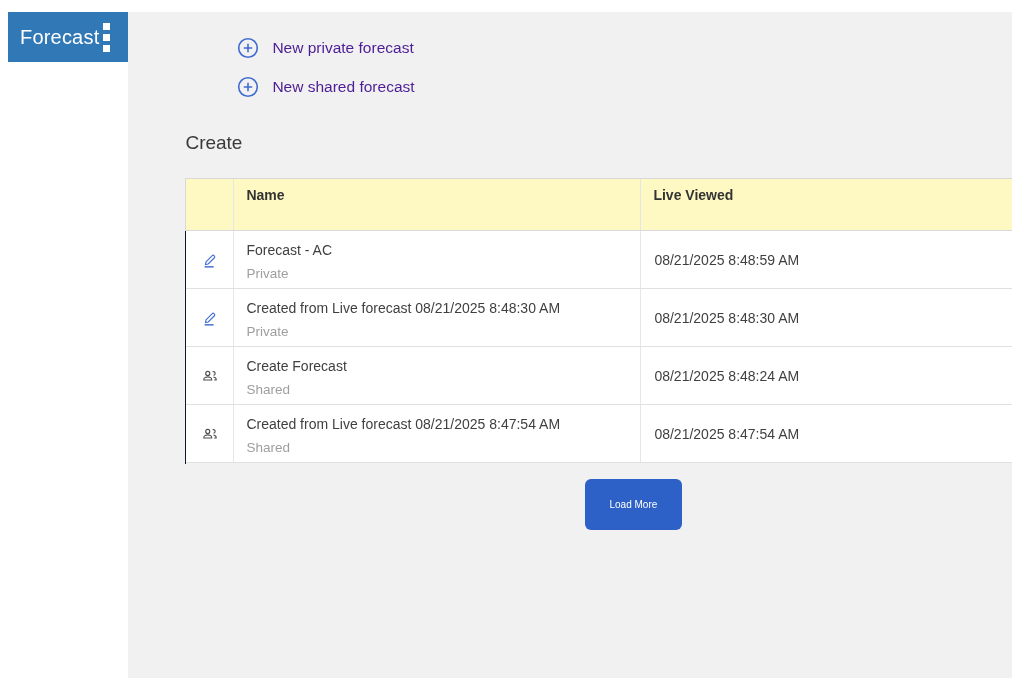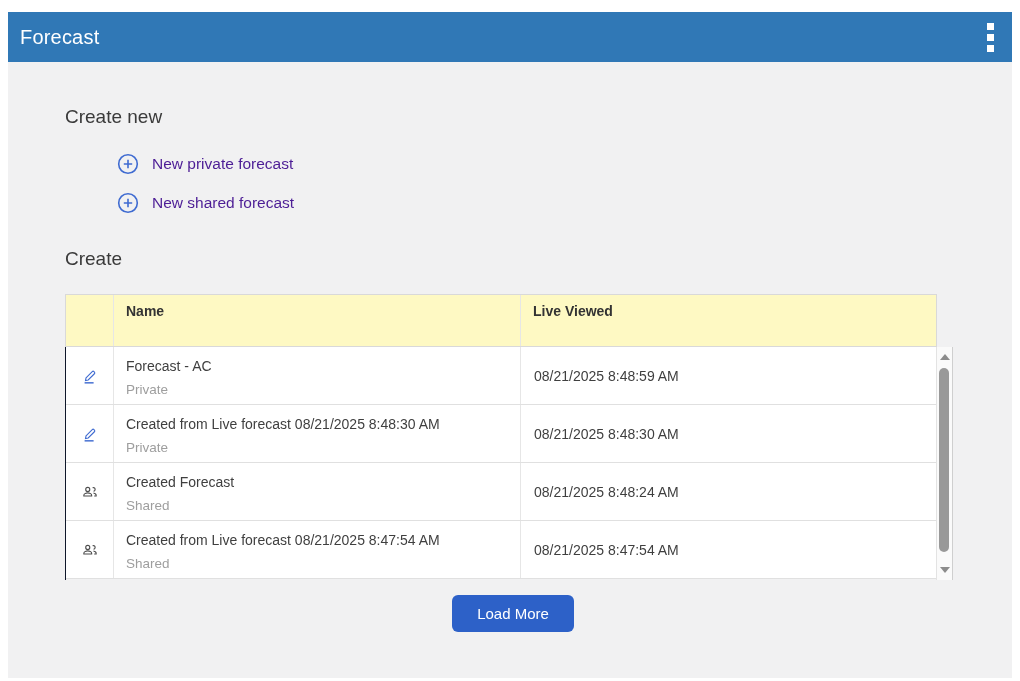--- a/index.html
+++ b/index.html
@@ -1,19 +1,19 @@
 <!DOCTYPE html>
 <html><head>
 <meta charset="utf-8">
 <style>
   * { box-sizing: border-box; margin: 0; padding: 0; }
   html,body { width:1020px; height:681px; background:#ffffff; overflow:hidden;
               font-family:"Liberation Sans", sans-serif; }
   .app { position:absolute; left:8px; right:8px; top:12px; bottom:3px;
-         display:flex; flex-direction:column; }
+         display:flex; }
   
   .titlebar { height:50px; flex:0 0 50px; background:#3078b6; display:flex;
               align-items:center; padding:0 14px 0 12px; }
   .titlebar .title { color:#ffffff; font-size:20px; letter-spacing:0.2px; }
   .kebab { margin-left:auto; display:flex; flex-direction:column; gap:4px;
            cursor:pointer; padding:4px; }
   .kebab i { display:block; width:7px; height:7px; background:#ffffff; }
   
   .content { flex:1; background:#f1f1f2; padding-left:57px; overflow:hidden; }
   h2.sect { font-size:19px; font-weight:400; color:#3a3a3a; }
@@ -53,40 +53,39 @@
   .sb-arrow { position:absolute; left:50%; transform:translateX(-50%);
               width:0; height:0; border-left:5px solid transparent;
               border-right:5px solid transparent; }
   .sb-up   { top:7px;    border-bottom:6px solid #8c8c8c; }
   .sb-down { bottom:7px; border-top:6px solid #8c8c8c; }
   .sb-thumb { position:absolute; left:2px; width:10px; top:21px; height:184px;
               background:#999999; border-radius:5px; }
   
   .btn-row { width:896px; text-align:center; margin-top:15px; }
   .load-more { background:#2d61c8; color:#ffffff; border:none; border-radius:6px;
-               font-size:15px; font-family:"Liberation Sans", sans-serif;
-               padding:10px 25px; cursor:pointer;text-align:center; }
+               font-size:10px; font-family:"Liberation Sans", sans-serif;
+               padding:20px 25px; cursor:pointer;text-align:center; }
 </style>
 </head>
 <body>
 
 <div class="app">
 
   <div class="titlebar">
     <span class="title">Forecast</span>
     <div class="kebab">
       <i></i>
         <i></i>
         <i></i>
     </div>
   </div>
 
   <div class="content">
 
-    <h2 class="sect h-create">Create new</h2>
 
     <div class="links">
       <a class="link-row">
         <svg class="plus-ic" viewBox="0 0 22 22">
           <circle cx="11" cy="11" r="9.3" fill="none" stroke="#3f6bd1" stroke-width="1.6"></circle>
           <path d="M11 6.8 v8.4 M6.8 11 h8.4" stroke="#3f6bd1" stroke-width="1.6"></path>
         </svg>
         <span>New private forecast</span>
       </a>
       <a class="link-row">
@@ -142,21 +141,21 @@
     <div class="cell-icon">
 
       <svg class="row-icon" width="18" height="18" viewBox="0 0 24 24">
         <circle cx="9" cy="8.6" r="2.7" fill="none" stroke="#4d4d4d" stroke-width="1.5"></circle>
         <path d="M3.8 17.4 v-1.1 c0-2 3.4-3.1 5.2-3.1 s5.2 1.1 5.2 3.1 v1.1 z" fill="none" stroke="#4d4d4d" stroke-width="1.5"></path>
         <path d="M15.5 6.4 a2.4 2.4 0 1 1 1.2 4.6" fill="none" stroke="#4d4d4d" stroke-width="1.5"></path>
         <path d="M16.6 13.3 c2 0.4 3.6 1.3 3.6 2.9 v1.2 h-2.6" fill="none" stroke="#4d4d4d" stroke-width="1.5"></path>
       </svg>
     </div>
     <div class="cell-name">
-      <span class="name-line">Created Forecast</span>
+      <span class="name-line">Create Forecast</span>
       <span class="vis-line">Shared</span>
     </div>
     <div class="cell-date">08/21/2025 8:48:24 AM</div>
   </div>
 
   <div class="row">
     <div class="cell-icon">
 
       <svg class="row-icon" width="18" height="18" viewBox="0 0 24 24">
         <circle cx="9" cy="8.6" r="2.7" fill="none" stroke="#4d4d4d" stroke-width="1.5"></circle>

